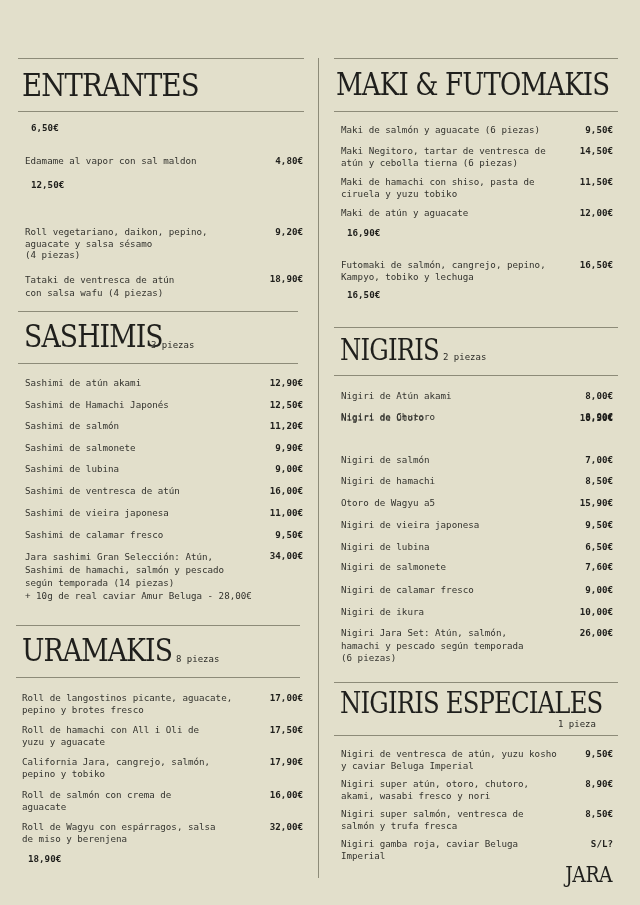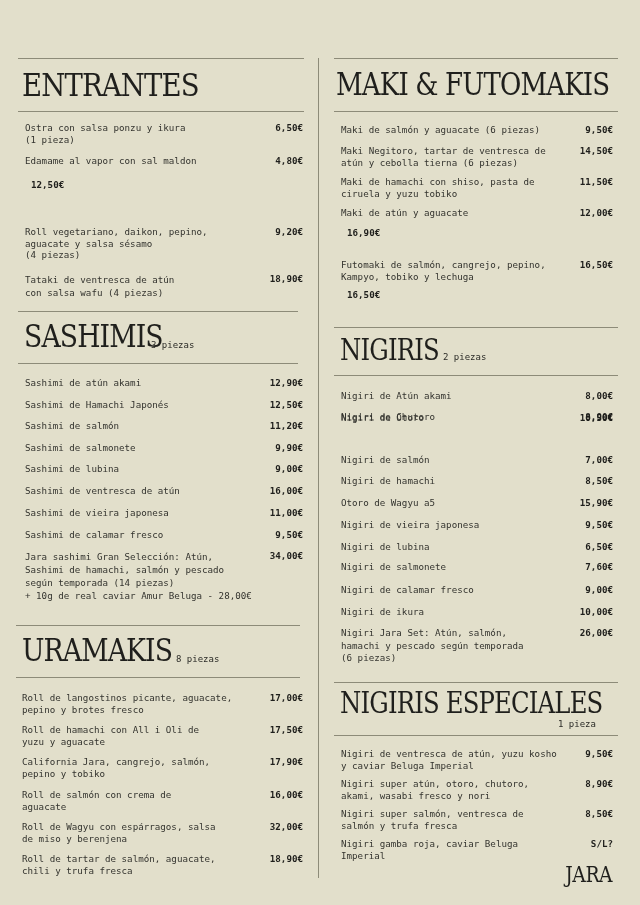--- a/index.html
+++ b/index.html
@@ -47,22 +47,20 @@
 <body>
 
 <div class="vdivider"></div>
 
 <div class="col col-left">
   <div class="hr" style="top:58px;left:0;width:286px"></div>
   <div class="sec-title" style="top:66px;left:4px;font-size:32px;transform:scaleX(0.86)">ENTRANTES</div>
   <div class="hr" style="top:111px;left:0;width:286px"></div>
 
   <div class="item" style="top:122px;left:7px;width:278px">
-      <span class="name">Ostra con salsa ponzu y ikura
-(1 pieza)</span>
       <span class="price">6,50€</span>
     </div>
   <div class="item" style="top:155px;left:7px;width:278px">
       <span class="name">Edamame al vapor con sal maldon</span>
       <span class="price">4,80€</span>
     </div>
   <div class="item" style="top:179px;left:7px;width:278px">
       <span class="price">12,50€</span>
     </div>
   <div class="item" style="top:226px;left:7px;width:278px">
@@ -146,22 +144,20 @@
       <span class="name">Roll de salmón con crema de
 aguacate</span>
       <span class="price">16,00€</span>
     </div>
   <div class="item" style="top:821px;left:4px;width:281px">
       <span class="name">Roll de Wagyu con espárragos, salsa
 de miso y berenjena</span>
       <span class="price">32,00€</span>
     </div>
   <div class="item" style="top:853px;left:4px;width:281px">
-      <span class="name">Roll de tartar de salmón, aguacate,
-chili y trufa fresca</span>
       <span class="price">18,90€</span>
     </div>
 </div>
 
 <div class="col col-right">
   <div class="hr" style="top:58px;left:0;width:284px"></div>
   <div class="sec-title" style="top:66px;left:2px;font-size:31px;transform:scaleX(0.84)">MAKI &amp; FUTOMAKIS</div>
   <div class="hr" style="top:111px;left:0;width:284px"></div>
 
   <div class="item" style="top:124px;left:7px;width:272px">

